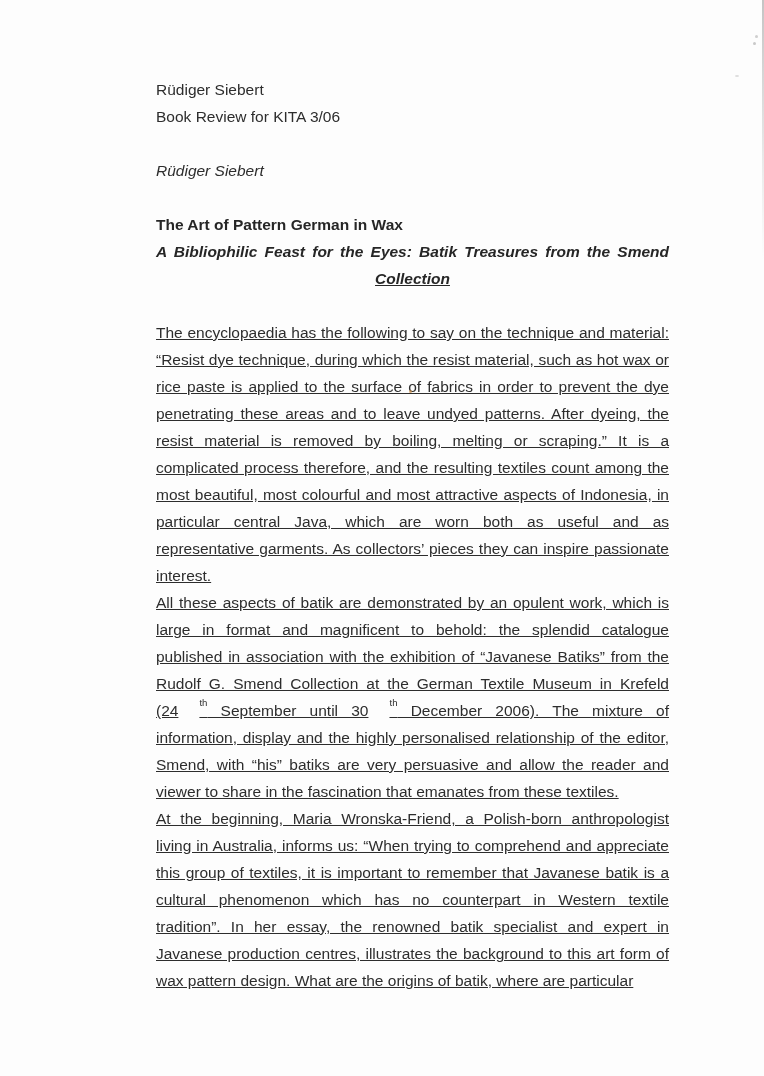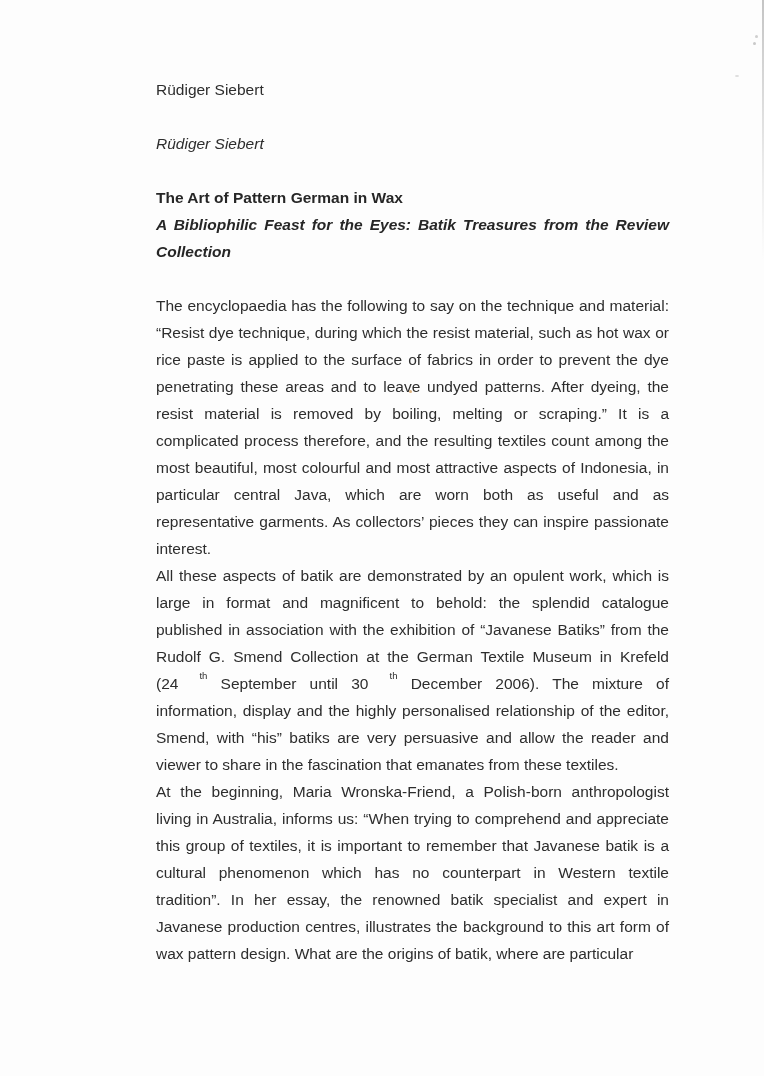--- a/index.html
+++ b/index.html
@@ -43,24 +43,26 @@
   .doc-subtitle {
     font-weight: bold;
     font-style: italic;
     color: #262626;
   }
   .subtitle-line-1 {
     text-align: justify;
     text-align-last: justify;
   }
   .subtitle-line-2 {
-    text-align: left;
+    text-align: center;
+    text-decoration: underline;
   }
   .body-copy {
     margin-top: 27px !important;
+    text-decoration: underline;
   }
   .body-para {
     text-align: justify;
   }
   sup.ordinal {
     font-size: 62%;
     line-height: 0;
     position: relative;
     top: -0.45em;
     padding-left: 21px;
@@ -85,28 +87,29 @@
 </style>
 </head>
 <body>
 
 <div class="page">
 
   <div class="text-block">
 
     <div class="header-block">
       <p>Rüdiger Siebert</p>
+      <p>Book Review for KITA 3/06</p>
     </div>
 
     <p class="byline">Rüdiger Siebert</p>
 
     <p class="doc-title">The Art of Pattern German in Wax</p>
 
     <div class="doc-subtitle">
-      <div class="subtitle-line-1">A Bibliophilic Feast for the Eyes: Batik Treasures from the Review</div>
+      <div class="subtitle-line-1">A Bibliophilic Feast for the Eyes: Batik Treasures from the Smend</div>
       <div class="subtitle-line-2">Collection</div>
     </div>
 
     <div class="body-copy">
       <p class="body-para">The encyclopaedia has the following to say on the technique and material: “Resist dye technique, during which the resist material, such as hot wax or rice paste is applied to the surface of fabrics in order to prevent the dye penetrating these areas and to leave undyed patterns. After dyeing, the resist material is removed by boiling, melting or scraping.” It is a complicated process therefore, and the resulting textiles count among the most beautiful, most colourful and most attractive aspects of Indonesia, in particular central Java, which are worn both as useful and as representative garments. As collectors’ pieces they can inspire passionate interest.</p>
 
       <p class="body-para"><span>All these aspects of batik are demonstrated by an opulent work, which is large in format and magnificent to behold: the splendid catalogue published in association with the exhibition of “Javanese Batiks” from the Rudolf G. Smend Collection at the German Textile Museum in Krefeld (24</span><sup class="ordinal">th</sup><span> September until 30</span><sup class="ordinal">th</sup><span> December 2006). The mixture of information, display and the highly personalised relationship of the editor, Smend, with “his” batiks are very persuasive and allow the reader and viewer to share in the fascination that emanates from these textiles.</span></p>
 
       <p class="body-para">At the beginning, Maria Wronska-Friend, a Polish-born anthropologist living in Australia, informs us: “When trying to comprehend and appreciate this group of textiles, it is important to remember that Javanese batik is a cultural phenomenon which has no counterpart in Western textile tradition”. In her essay, the renowned batik specialist and expert in Javanese production centres, illustrates the background to this art form of wax pattern design. What are the origins of batik, where are particular</p>
     </div>

